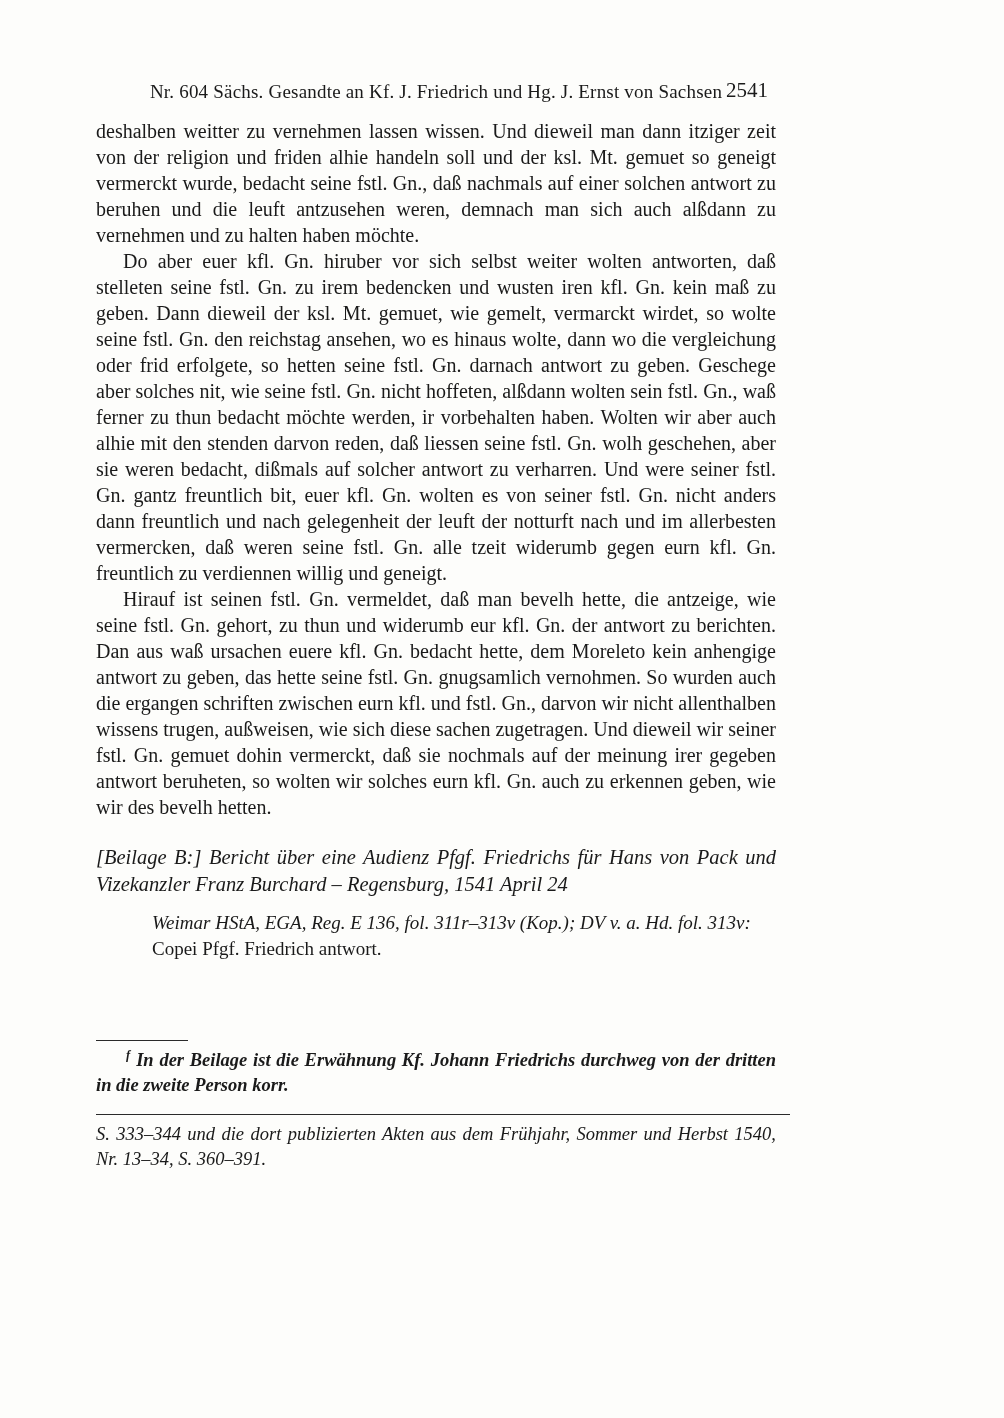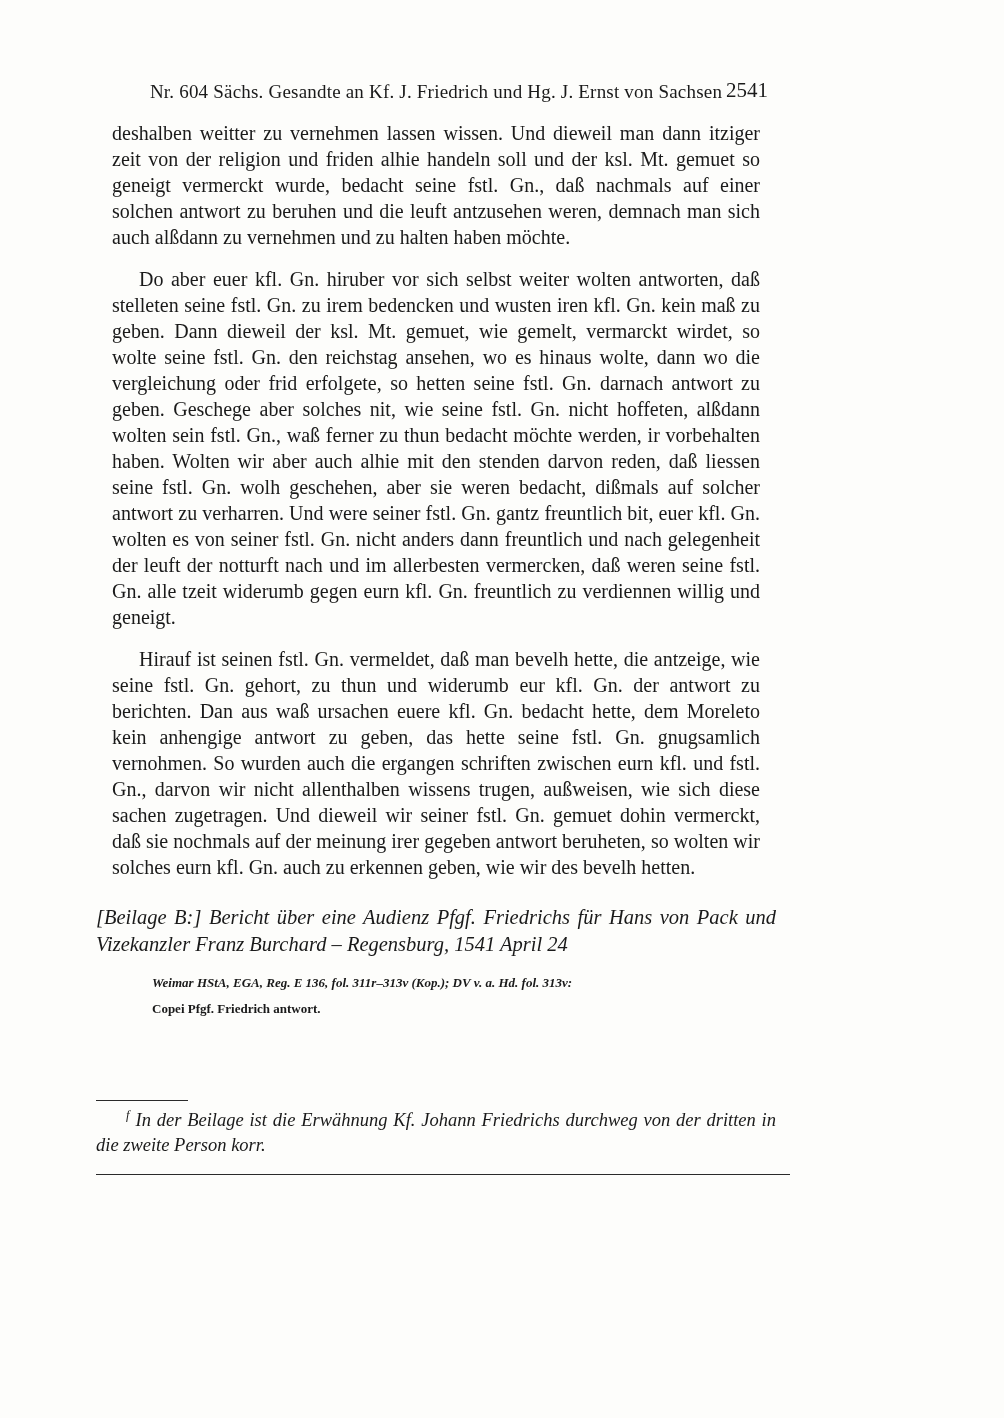--- a/index.html
+++ b/index.html
@@ -30,21 +30,21 @@
     letter-spacing: 0.2px;
   }
   .head-page {
     position: absolute;
     right: 8px;
     top: -2px;
     font-size: 21px;
   }
   
   .body-text p {
-    margin: 16px;
+    margin: 0;
     font-size: 20px;
     line-height: 26px;
     text-align: justify;
     hyphens: none;
   }
   .indent { text-indent: 27px; }
   sup.fn-ref {
     font-size: 13px;
     line-height: 0;
     vertical-align: super;
@@ -54,23 +54,22 @@
     margin: 24px 0 12px 0;
     font-size: 20.5px;
     line-height: 27px;
     font-weight: normal;
     font-style: italic;
     text-align: justify;
   }
   
   .source {
     margin-left: 56px;
-    font-size: 13px;
+    font-size: 19px;
     line-height: 26px;
-    font-weight: bold;
   }
   .source p { margin: 0; }
   .source .ref { font-style: italic; }
   
   .footnotes {
     margin-top: 78px;
     font-size: 18.5px;
     line-height: 25px;
   }
   .fn-rule {
@@ -78,21 +77,21 @@
     border-top: 1.5px solid #2a2a2a;
     margin: 0;
   }
   .fn-rule.short { width: 92px; margin-bottom: 7px; }
   .fn-rule.long  { width: 694px; margin: 16px 0 7px 0; }
   .footnote {
     margin: 0;
     text-align: justify;
     font-style: italic;
   }
-  .footnote.first { text-indent: 30px; }
+  .footnote.first { text-indent: 30px; font-weight: bold; }
   .footnote sup {
     font-size: 12.5px;
     line-height: 0;
     margin-right: 6px;
   }
 </style>
 </head>
 <body>
 
 <div class="page">
@@ -113,15 +112,16 @@
     <div class="source">
       <p class="ref">Weimar HStA, EGA, Reg. E 136, fol. 311r–313v (Kop.); DV v. a. Hd. fol. 313v:</p>
       <p class="dv">Copei Pfgf. Friedrich antwort.</p>
     </div>
   </section>
 
   <footer class="footnotes">
     <hr class="fn-rule short">
     <p class="footnote first"><sup>f</sup><span>In der Beilage ist die Erwähnung Kf. Johann Friedrichs durchweg von der dritten in die zweite Person korr.</span></p>
     <hr class="fn-rule long">
+    <p class="footnote">S. 333–344 und die dort publizierten Akten aus dem Frühjahr, Sommer und Herbst 1540, Nr. 13–34, S. 360–391.</p>
   </footer>
 
 </div>
 
 </body></html>

